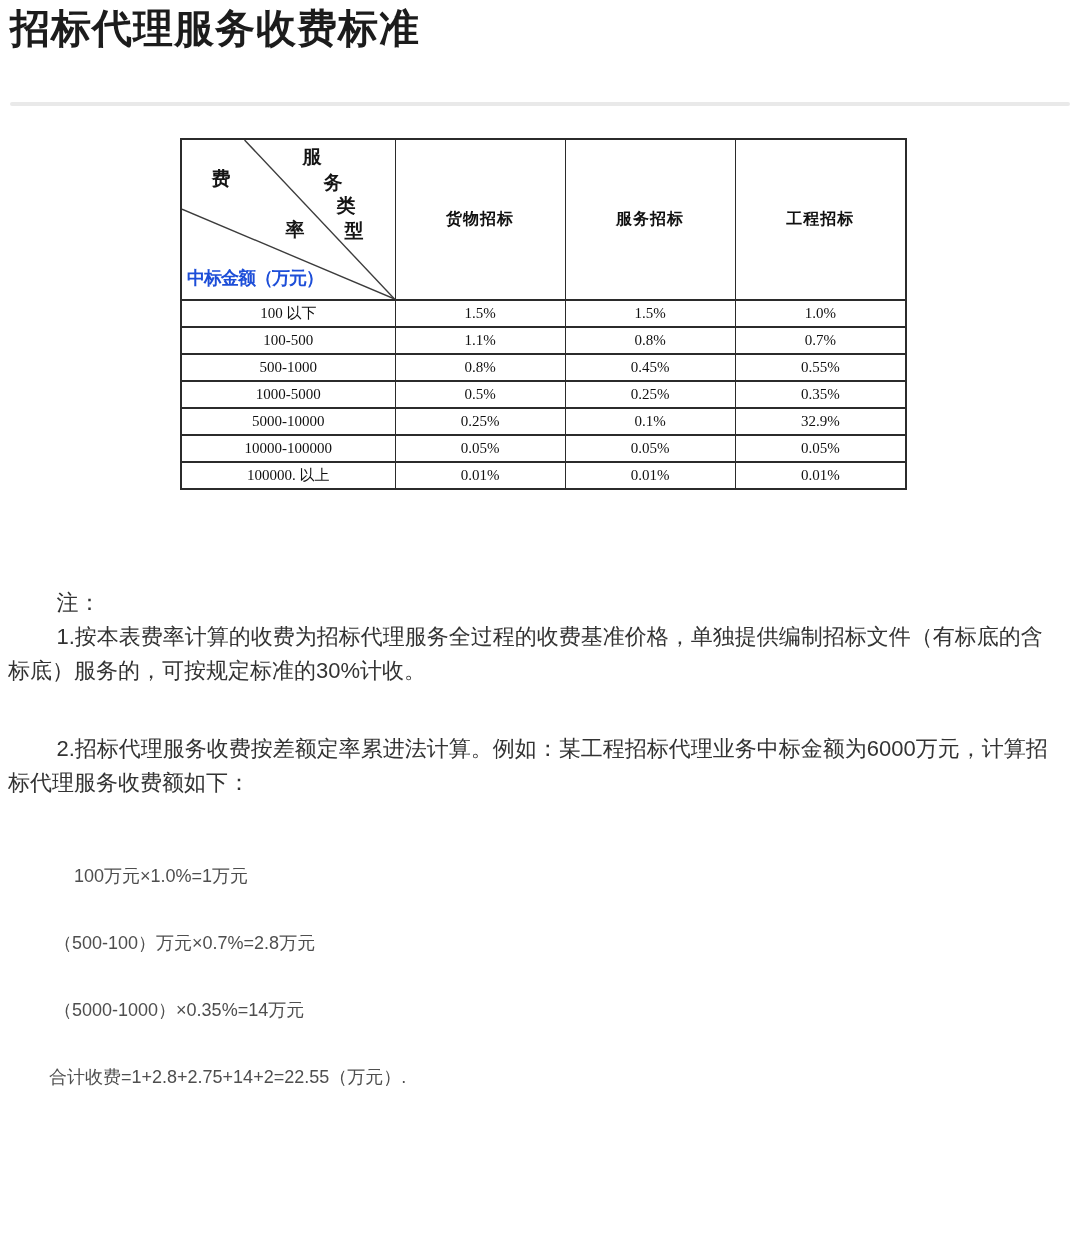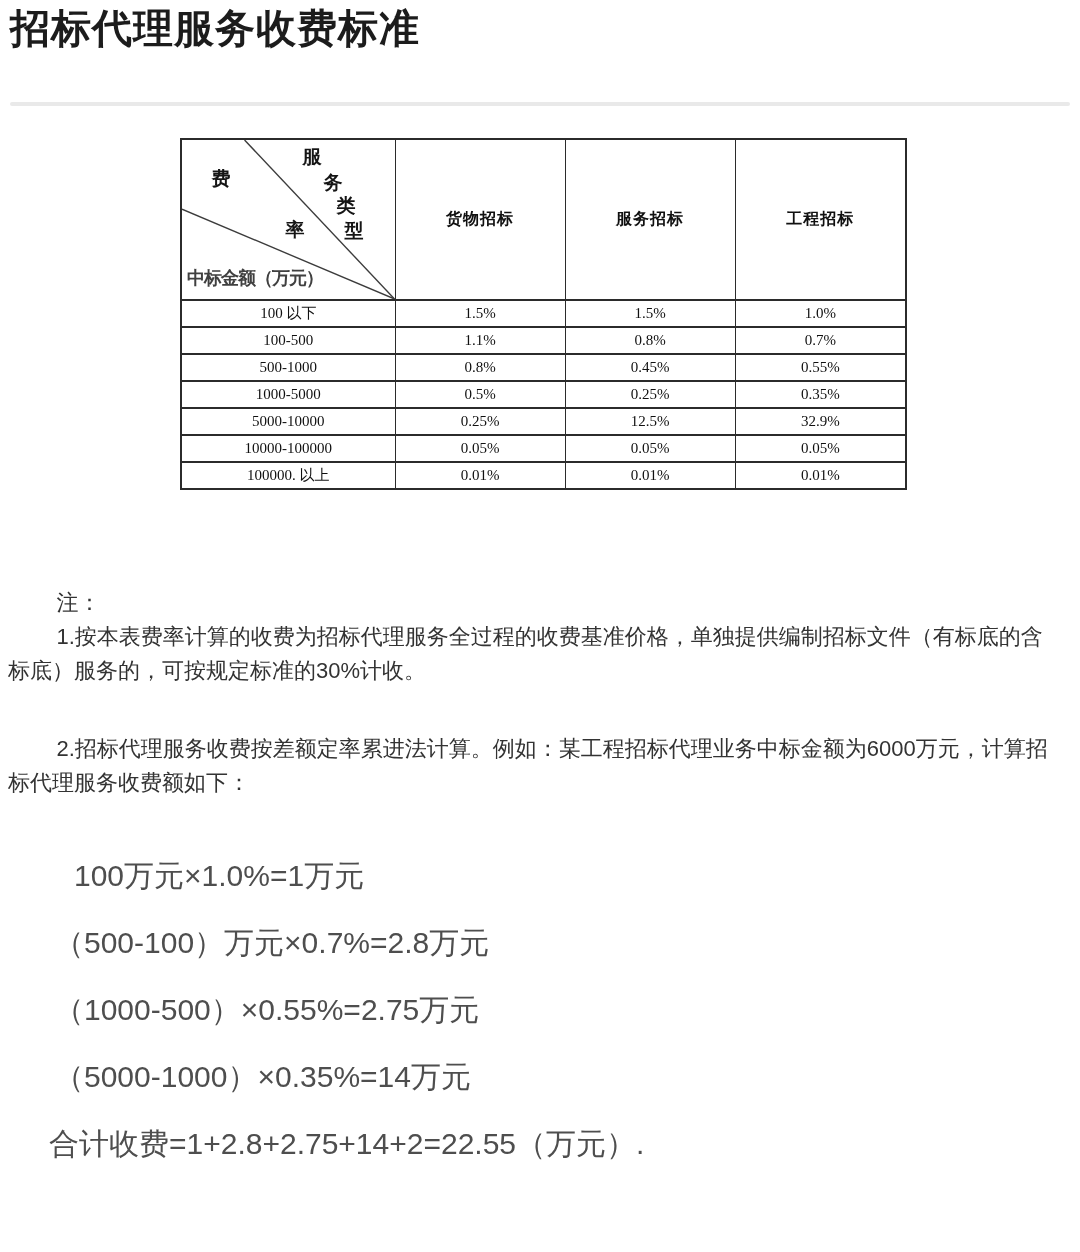--- a/index.html
+++ b/index.html
@@ -74,37 +74,37 @@
   .ck-xing { left: 161px; top: 80px; }  
   .ck-fei  { left: 28px;  top: 28px; }  
   .ck-lv   { left: 102px; top: 79px; }  
   .corner-amount-label {
     position: absolute;
     z-index: 1;
     left: 5px; top: 126px;
     font-size: 18px;
     font-weight: bold;
     letter-spacing: -1px;
-    color: #404040;
+    color: #1d4ed8;
     white-space: nowrap;
   }
   
   .notes {
     margin: 96px 16px 0 8px;
     font-size: 22px;
     line-height: 34px;
     color: #333333;
   }
   .notes p { margin: 0; }
   .note-indent { text-indent: 2.2em; }
   .note-2 { margin-top: 44px !important; }
   
   .example {
     margin: 62px 16px 0 8px;
-    font-size: 30px;
+    font-size: 18px;
     line-height: 28px;
     color: #4e4e4e;
   }
   .example p { margin: 0 0 39px 0; white-space: nowrap; }
   .f-first { padding-left: 66px; }
   .f-mid   { padding-left: 46px; }
   .f-total { padding-left: 41px; margin-bottom: 0 !important; }
 </style>
 </head>
 <body>
@@ -160,21 +160,21 @@
       </tr>
       <tr class="data-row">
         <td class="range-cell">1000-5000</td>
         <td class="rate-cell">0.5%</td>
         <td class="rate-cell">0.25%</td>
         <td class="rate-cell">0.35%</td>
       </tr>
       <tr class="data-row">
         <td class="range-cell">5000-10000</td>
         <td class="rate-cell">0.25%</td>
-        <td class="rate-cell">12.5%</td>
+        <td class="rate-cell">0.1%</td>
         <td class="rate-cell">32.9%</td>
       </tr>
       <tr class="data-row">
         <td class="range-cell">10000-100000</td>
         <td class="rate-cell">0.05%</td>
         <td class="rate-cell">0.05%</td>
         <td class="rate-cell">0.05%</td>
       </tr>
       <tr class="data-row">
         <td class="range-cell">100000. 以上</td>
@@ -188,16 +188,15 @@
 
 <div class="notes">
   <p class="note-indent">注：</p>
   <p class="note-indent">1.按本表费率计算的收费为招标代理服务全过程的收费基准价格，单独提供编制招标文件（有标底的含标底）服务的，可按规定标准的30%计收。</p>
   <p class="note-indent note-2">2.招标代理服务收费按差额定率累进法计算。例如：某工程招标代理业务中标金额为6000万元，计算招标代理服务收费额如下：</p>
 </div>
 
 <div class="example">
   <p class="f-first">100万元×1.0%=1万元</p>
   <p class="f-mid">（500-100）万元×0.7%=2.8万元</p>
-  <p class="f-mid">（1000-500）×0.55%=2.75万元</p>
   <p class="f-mid">（5000-1000）×0.35%=14万元</p>
   <p class="f-total">合计收费=1+2.8+2.75+14+2=22.55（万元）.</p>
 </div>
 
 </body></html>

